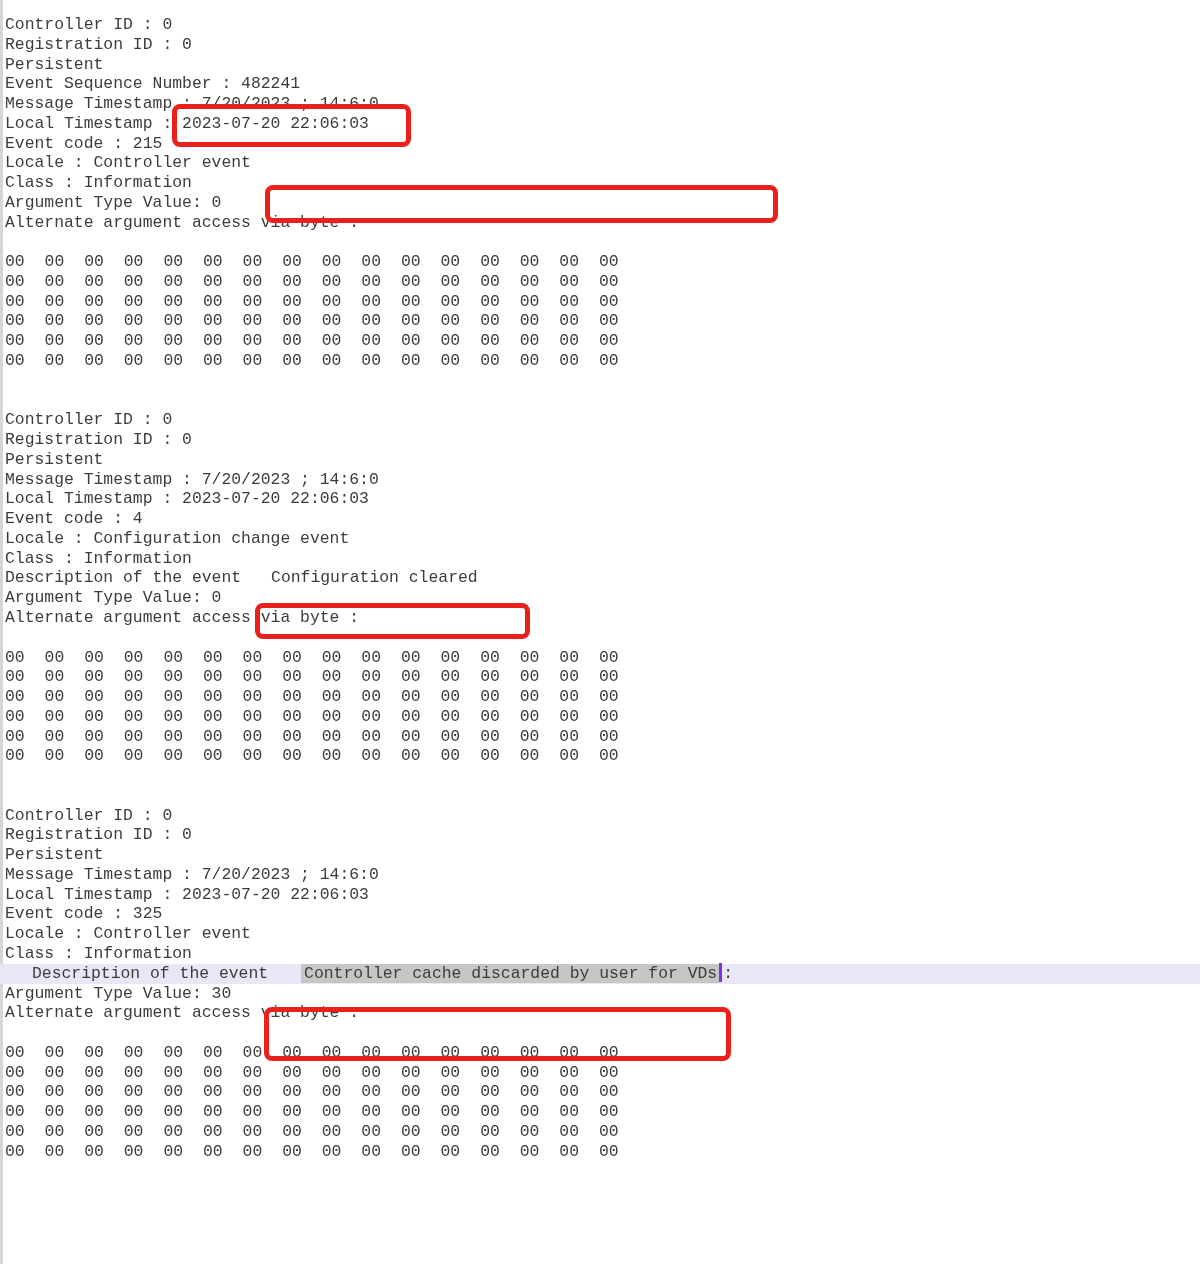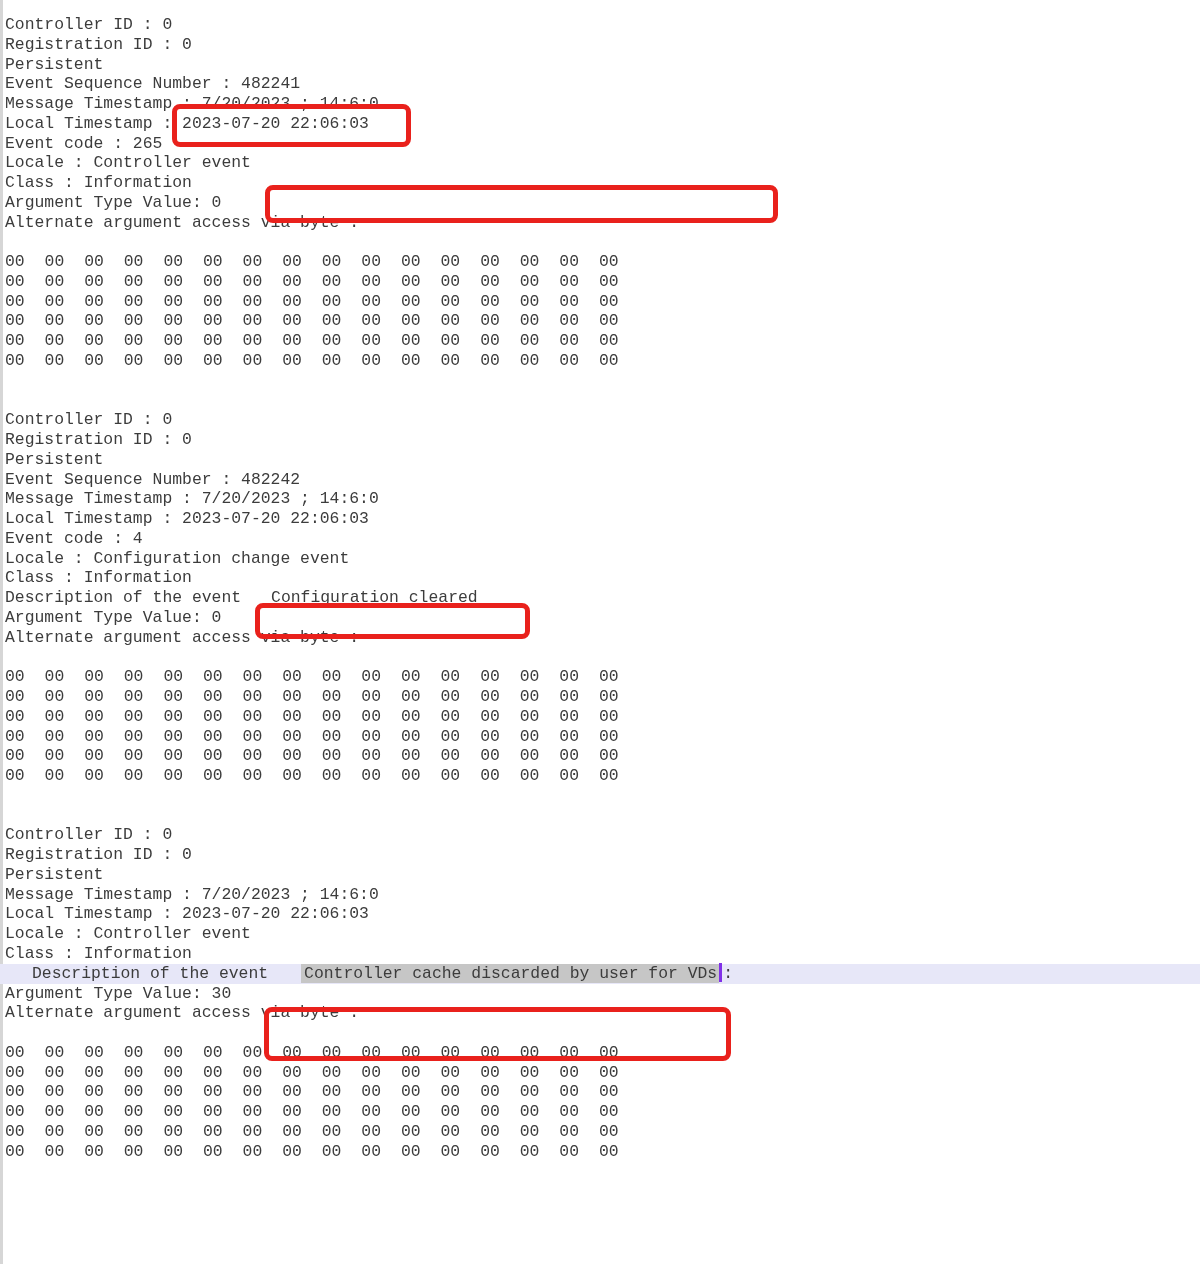--- a/index.html
+++ b/index.html
@@ -46,38 +46,37 @@
 
 <div id="page">
   <div id="left-strip" style="background: rgb(214, 214, 214);"></div>
   <div id="log" style="color: rgb(60, 60, 60);">
       <div class="line">Controller ID : 0</div>
       <div class="line">Registration ID : 0</div>
       <div class="line">Persistent</div>
       <div class="line">Event Sequence Number : 482241</div>
       <div class="line">Message Timestamp : 7/20/2023 ; 14:6:0</div>
       <div class="line">Local Timestamp : 2023-07-20 22:06:03</div>
-      <div class="line">Event code : 265</div>
+      <div class="line">Event code : 215</div>
       <div class="line">Locale : Controller event</div>
       <div class="line">Class : Information</div>
       <div class="line">Argument Type Value: 0</div>
       <div class="line">Alternate argument access via byte :</div>
       <div class="line"></div>
       <div class="line"><span class="hex-byte">00</span><span class="hex-byte">00</span><span class="hex-byte">00</span><span class="hex-byte">00</span><span class="hex-byte">00</span><span class="hex-byte">00</span><span class="hex-byte">00</span><span class="hex-byte">00</span><span class="hex-byte">00</span><span class="hex-byte">00</span><span class="hex-byte">00</span><span class="hex-byte">00</span><span class="hex-byte">00</span><span class="hex-byte">00</span><span class="hex-byte">00</span><span class="hex-byte">00</span></div>
       <div class="line"><span class="hex-byte">00</span><span class="hex-byte">00</span><span class="hex-byte">00</span><span class="hex-byte">00</span><span class="hex-byte">00</span><span class="hex-byte">00</span><span class="hex-byte">00</span><span class="hex-byte">00</span><span class="hex-byte">00</span><span class="hex-byte">00</span><span class="hex-byte">00</span><span class="hex-byte">00</span><span class="hex-byte">00</span><span class="hex-byte">00</span><span class="hex-byte">00</span><span class="hex-byte">00</span></div>
       <div class="line"><span class="hex-byte">00</span><span class="hex-byte">00</span><span class="hex-byte">00</span><span class="hex-byte">00</span><span class="hex-byte">00</span><span class="hex-byte">00</span><span class="hex-byte">00</span><span class="hex-byte">00</span><span class="hex-byte">00</span><span class="hex-byte">00</span><span class="hex-byte">00</span><span class="hex-byte">00</span><span class="hex-byte">00</span><span class="hex-byte">00</span><span class="hex-byte">00</span><span class="hex-byte">00</span></div>
       <div class="line"><span class="hex-byte">00</span><span class="hex-byte">00</span><span class="hex-byte">00</span><span class="hex-byte">00</span><span class="hex-byte">00</span><span class="hex-byte">00</span><span class="hex-byte">00</span><span class="hex-byte">00</span><span class="hex-byte">00</span><span class="hex-byte">00</span><span class="hex-byte">00</span><span class="hex-byte">00</span><span class="hex-byte">00</span><span class="hex-byte">00</span><span class="hex-byte">00</span><span class="hex-byte">00</span></div>
       <div class="line"><span class="hex-byte">00</span><span class="hex-byte">00</span><span class="hex-byte">00</span><span class="hex-byte">00</span><span class="hex-byte">00</span><span class="hex-byte">00</span><span class="hex-byte">00</span><span class="hex-byte">00</span><span class="hex-byte">00</span><span class="hex-byte">00</span><span class="hex-byte">00</span><span class="hex-byte">00</span><span class="hex-byte">00</span><span class="hex-byte">00</span><span class="hex-byte">00</span><span class="hex-byte">00</span></div>
       <div class="line"><span class="hex-byte">00</span><span class="hex-byte">00</span><span class="hex-byte">00</span><span class="hex-byte">00</span><span class="hex-byte">00</span><span class="hex-byte">00</span><span class="hex-byte">00</span><span class="hex-byte">00</span><span class="hex-byte">00</span><span class="hex-byte">00</span><span class="hex-byte">00</span><span class="hex-byte">00</span><span class="hex-byte">00</span><span class="hex-byte">00</span><span class="hex-byte">00</span><span class="hex-byte">00</span></div>
       <div class="line"></div>
       <div class="line"></div>
       <div class="line">Controller ID : 0</div>
       <div class="line">Registration ID : 0</div>
       <div class="line">Persistent</div>
-      <div class="line">Event Sequence Number : 482242</div>
       <div class="line">Message Timestamp : 7/20/2023 ; 14:6:0</div>
       <div class="line">Local Timestamp : 2023-07-20 22:06:03</div>
       <div class="line">Event code : 4</div>
       <div class="line">Locale : Configuration change event</div>
       <div class="line">Class : Information</div>
       <div class="line"><span>Description of the event</span><span class="gap" style="width: 30px;"></span><span>Configuration cleared</span></div>
       <div class="line">Argument Type Value: 0</div>
       <div class="line">Alternate argument access via byte :</div>
       <div class="line"></div>
       <div class="line"><span class="hex-byte">00</span><span class="hex-byte">00</span><span class="hex-byte">00</span><span class="hex-byte">00</span><span class="hex-byte">00</span><span class="hex-byte">00</span><span class="hex-byte">00</span><span class="hex-byte">00</span><span class="hex-byte">00</span><span class="hex-byte">00</span><span class="hex-byte">00</span><span class="hex-byte">00</span><span class="hex-byte">00</span><span class="hex-byte">00</span><span class="hex-byte">00</span><span class="hex-byte">00</span></div>
@@ -86,20 +85,21 @@
       <div class="line"><span class="hex-byte">00</span><span class="hex-byte">00</span><span class="hex-byte">00</span><span class="hex-byte">00</span><span class="hex-byte">00</span><span class="hex-byte">00</span><span class="hex-byte">00</span><span class="hex-byte">00</span><span class="hex-byte">00</span><span class="hex-byte">00</span><span class="hex-byte">00</span><span class="hex-byte">00</span><span class="hex-byte">00</span><span class="hex-byte">00</span><span class="hex-byte">00</span><span class="hex-byte">00</span></div>
       <div class="line"><span class="hex-byte">00</span><span class="hex-byte">00</span><span class="hex-byte">00</span><span class="hex-byte">00</span><span class="hex-byte">00</span><span class="hex-byte">00</span><span class="hex-byte">00</span><span class="hex-byte">00</span><span class="hex-byte">00</span><span class="hex-byte">00</span><span class="hex-byte">00</span><span class="hex-byte">00</span><span class="hex-byte">00</span><span class="hex-byte">00</span><span class="hex-byte">00</span><span class="hex-byte">00</span></div>
       <div class="line"><span class="hex-byte">00</span><span class="hex-byte">00</span><span class="hex-byte">00</span><span class="hex-byte">00</span><span class="hex-byte">00</span><span class="hex-byte">00</span><span class="hex-byte">00</span><span class="hex-byte">00</span><span class="hex-byte">00</span><span class="hex-byte">00</span><span class="hex-byte">00</span><span class="hex-byte">00</span><span class="hex-byte">00</span><span class="hex-byte">00</span><span class="hex-byte">00</span><span class="hex-byte">00</span></div>
       <div class="line"></div>
       <div class="line"></div>
       <div class="line">Controller ID : 0</div>
       <div class="line">Registration ID : 0</div>
       <div class="line">Persistent</div>
       <div class="line">Message Timestamp : 7/20/2023 ; 14:6:0</div>
       <div class="line">Local Timestamp : 2023-07-20 22:06:03</div>
+      <div class="line">Event code : 325</div>
       <div class="line">Locale : Controller event</div>
       <div class="line">Class : Information</div>
       <div class="line hl" style="background: rgb(231, 231, 248);"><span>Description of the event</span><span class="gap" style="width: 33px;"></span><span class="sel" style="background: rgb(198, 198, 198);">Controller cache discarded by user for VDs</span><span class="caret" style="background: rgb(128, 48, 232);"></span><span>:</span></div>
       <div class="line">Argument Type Value: 30</div>
       <div class="line">Alternate argument access via byte :</div>
       <div class="line"></div>
       <div class="line"><span class="hex-byte">00</span><span class="hex-byte">00</span><span class="hex-byte">00</span><span class="hex-byte">00</span><span class="hex-byte">00</span><span class="hex-byte">00</span><span class="hex-byte">00</span><span class="hex-byte">00</span><span class="hex-byte">00</span><span class="hex-byte">00</span><span class="hex-byte">00</span><span class="hex-byte">00</span><span class="hex-byte">00</span><span class="hex-byte">00</span><span class="hex-byte">00</span><span class="hex-byte">00</span></div>
       <div class="line"><span class="hex-byte">00</span><span class="hex-byte">00</span><span class="hex-byte">00</span><span class="hex-byte">00</span><span class="hex-byte">00</span><span class="hex-byte">00</span><span class="hex-byte">00</span><span class="hex-byte">00</span><span class="hex-byte">00</span><span class="hex-byte">00</span><span class="hex-byte">00</span><span class="hex-byte">00</span><span class="hex-byte">00</span><span class="hex-byte">00</span><span class="hex-byte">00</span><span class="hex-byte">00</span></div>
       <div class="line"><span class="hex-byte">00</span><span class="hex-byte">00</span><span class="hex-byte">00</span><span class="hex-byte">00</span><span class="hex-byte">00</span><span class="hex-byte">00</span><span class="hex-byte">00</span><span class="hex-byte">00</span><span class="hex-byte">00</span><span class="hex-byte">00</span><span class="hex-byte">00</span><span class="hex-byte">00</span><span class="hex-byte">00</span><span class="hex-byte">00</span><span class="hex-byte">00</span><span class="hex-byte">00</span></div>
       <div class="line"><span class="hex-byte">00</span><span class="hex-byte">00</span><span class="hex-byte">00</span><span class="hex-byte">00</span><span class="hex-byte">00</span><span class="hex-byte">00</span><span class="hex-byte">00</span><span class="hex-byte">00</span><span class="hex-byte">00</span><span class="hex-byte">00</span><span class="hex-byte">00</span><span class="hex-byte">00</span><span class="hex-byte">00</span><span class="hex-byte">00</span><span class="hex-byte">00</span><span class="hex-byte">00</span></div>

